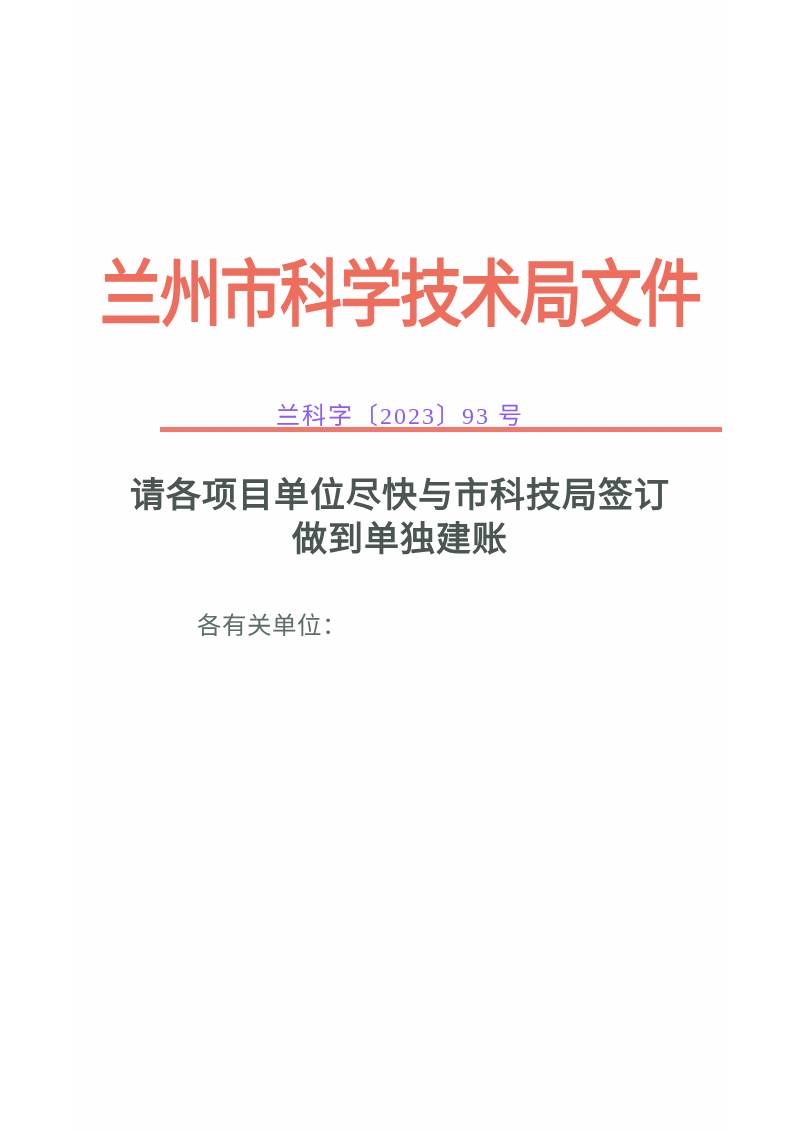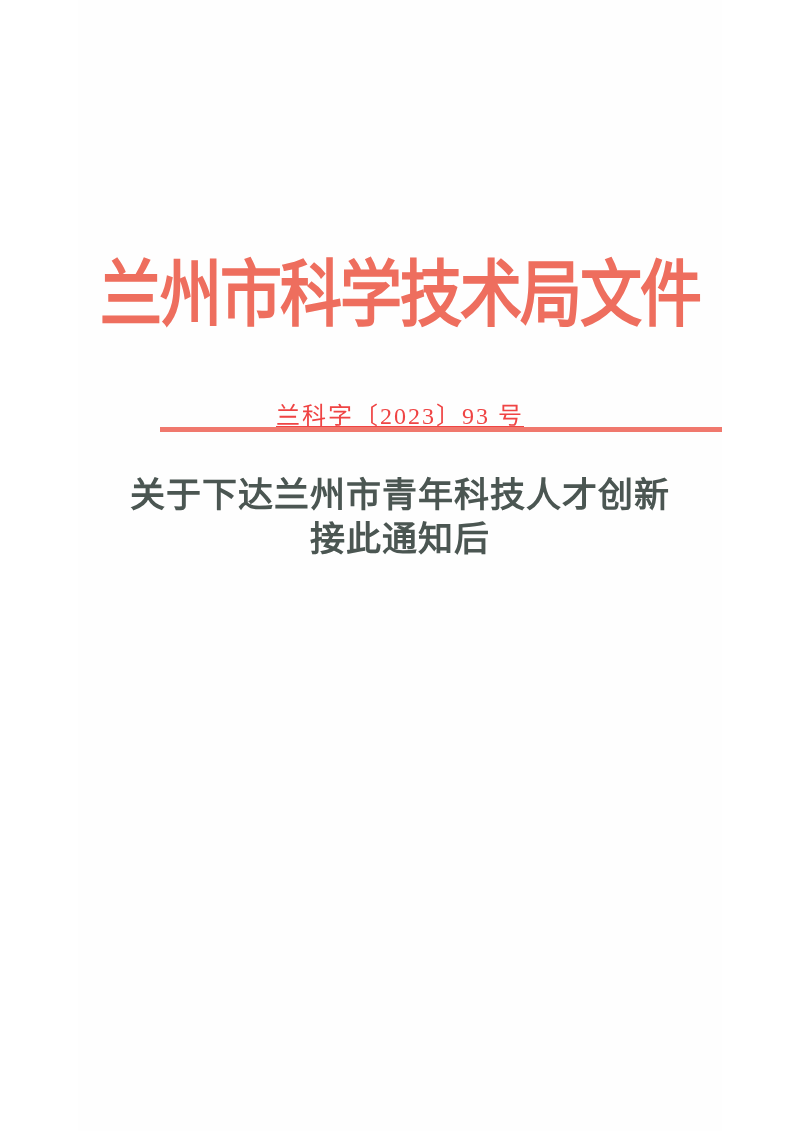--- a/index.html
+++ b/index.html
@@ -85,25 +85,26 @@
     text-indent: 2em;
   }
 </style>
 </head>
 <body>
 
 <div class="page" style="background: rgb(254, 254, 254);">
 
   <div class="agency-header" style="color: rgb(238, 110, 94);">兰州市科学技术局文件</div>
 
-  <div class="doc-number" style="color: #ef4444; text-decoration: underline;">兰科字〔2023〕93 号</div>
+  <div class="doc-number" style="color: #8b5cf6;">兰科字〔2023〕93 号</div>
 
   <div class="red-divider" style="background: rgb(240, 120, 109);"></div>
 
   <h1 class="notice-title" style="color: rgb(75, 86, 82);">
-    <span>关于下达兰州市青年科技人才创新</span><br>
-    <span>接此通知后</span>
+    <span>请各项目单位尽快与市科技局签订</span><br>
+    <span>做到单独建账</span>
   </h1>
 
   <div class="doc-body" style="color: rgb(93, 110, 104);">
+    <p class="salutation">各有关单位：</p>
   </div>
 
 </div>
 
 </body></html>

